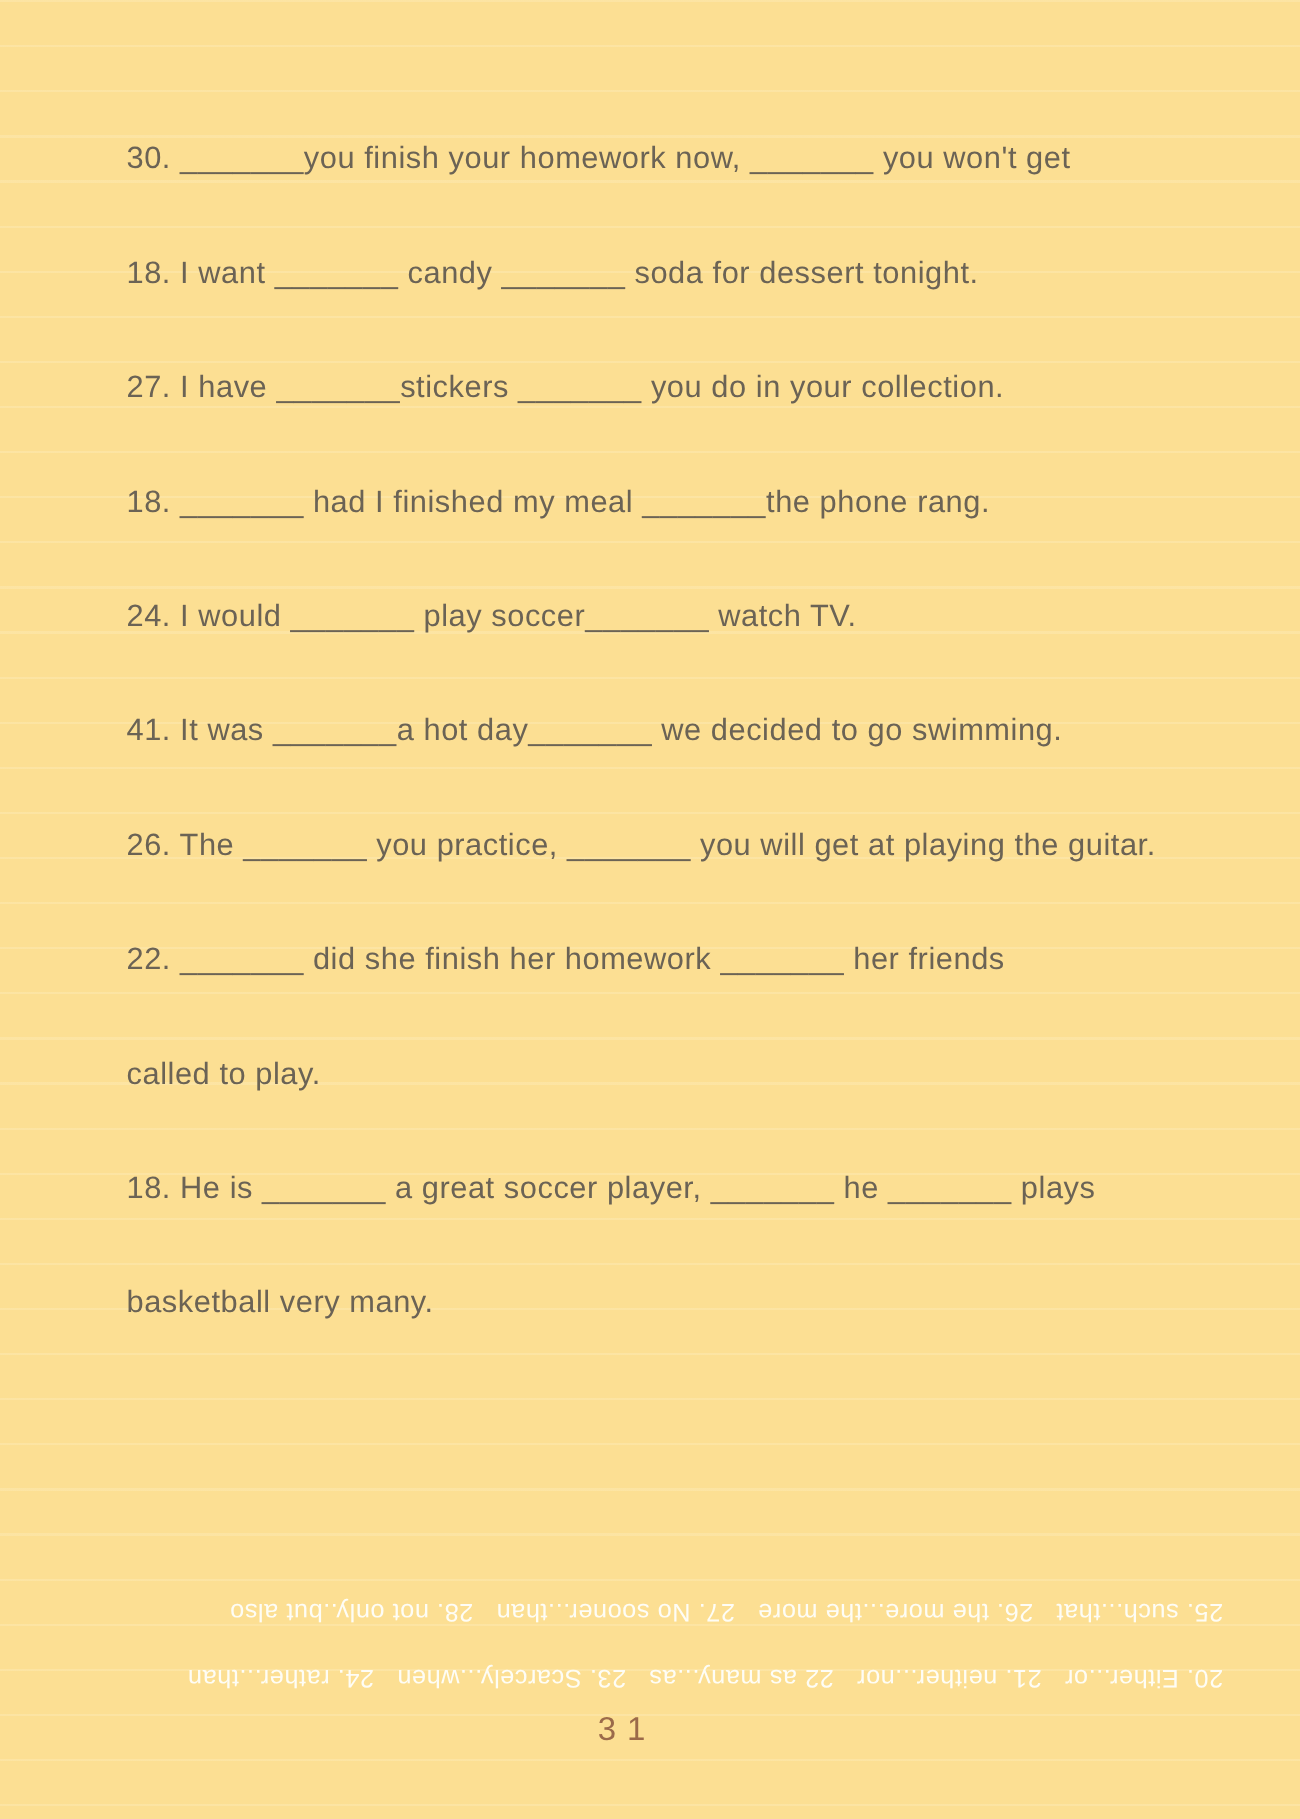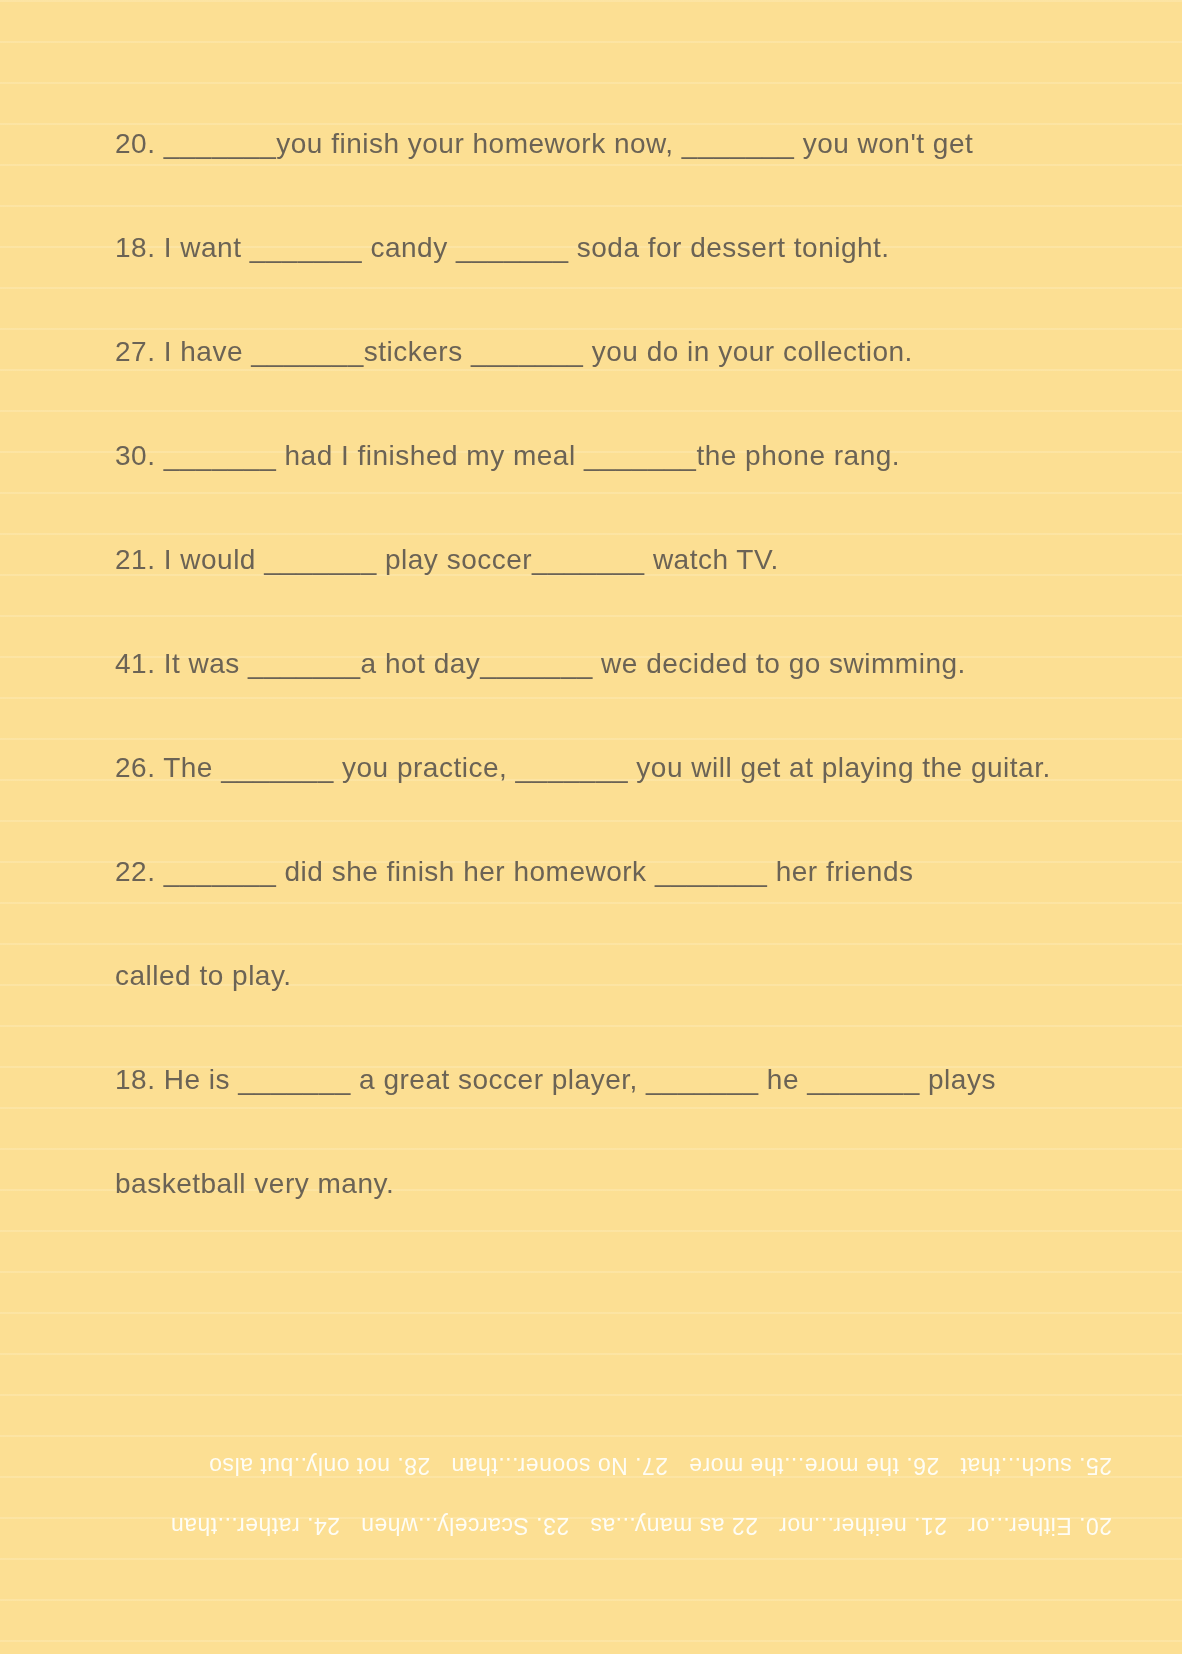--- a/index.html
+++ b/index.html
@@ -47,32 +47,33 @@
     font-size:30px;
     letter-spacing:10px;
   }
 </style>
 </head>
 <body>
 
 <div class="page">
 
   <div class="questions">
-    <div class="line">20. _______you finish your homework now, _______ you won't get</div>
+    <div class="line">30. _______you finish your homework now, _______ you won't get</div>
     <div class="line">18. I want _______ candy _______ soda for dessert tonight.</div>
     <div class="line">27. I have _______stickers _______ you do in your collection.</div>
-    <div class="line">30. _______ had I finished my meal _______the phone rang.</div>
-    <div class="line">21. I would _______ play soccer_______ watch TV.</div>
+    <div class="line">18. _______ had I finished my meal _______the phone rang.</div>
+    <div class="line">24. I would _______ play soccer_______ watch TV.</div>
     <div class="line">41. It was _______a hot day_______ we decided to go swimming.</div>
     <div class="line">26. The _______ you practice, _______ you will get at playing the guitar.</div>
     <div class="line">22. _______ did she finish her homework _______ her friends</div>
     <div class="line">called to play.</div>
     <div class="line">18. He is _______ a great soccer player, _______ he _______ plays</div>
     <div class="line">basketball very many.</div>
   </div>
 
   <div class="answers">
     <div class="ans-line">20. Either...or   21. neither...nor   22 as many...as   23. Scarcely...when   24. rather...than</div>
     <div class="ans-line">25. such...that   26. the more...the more   27. No sooner...than   28. not only..but also</div>
   </div>
 
+  <div class="page-number">31</div>
 
 </div>
 
 </body></html>

